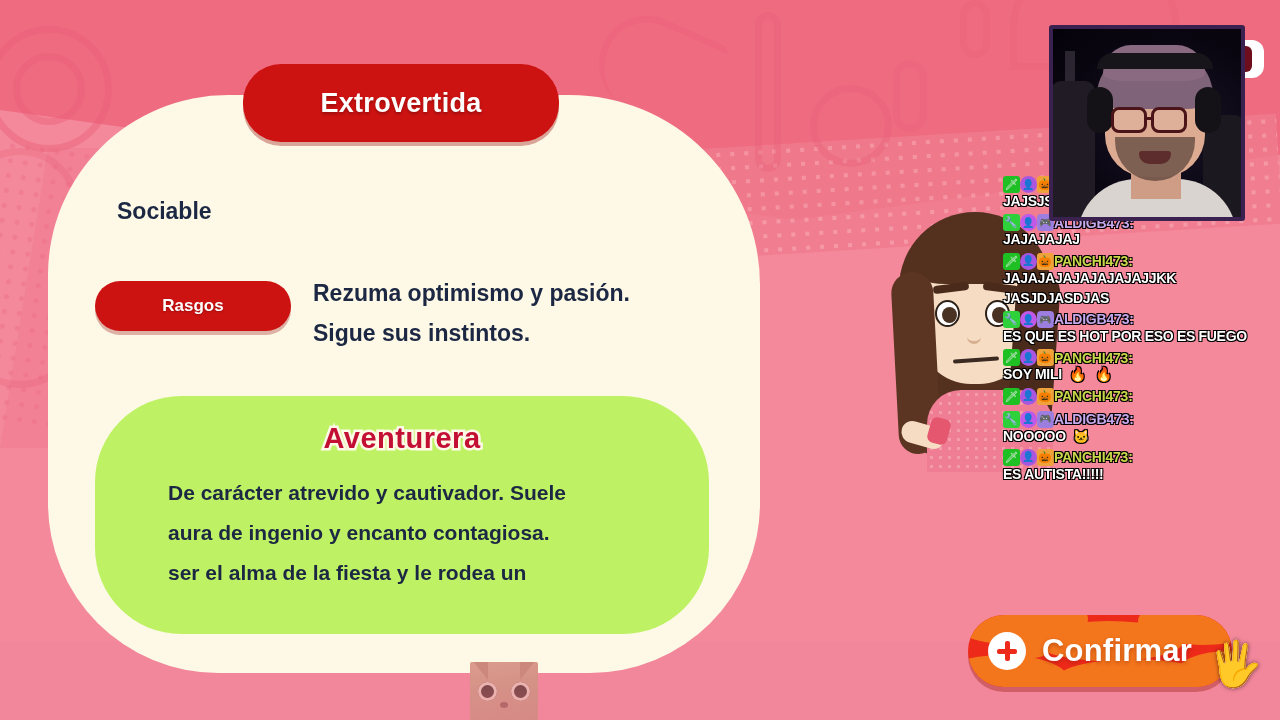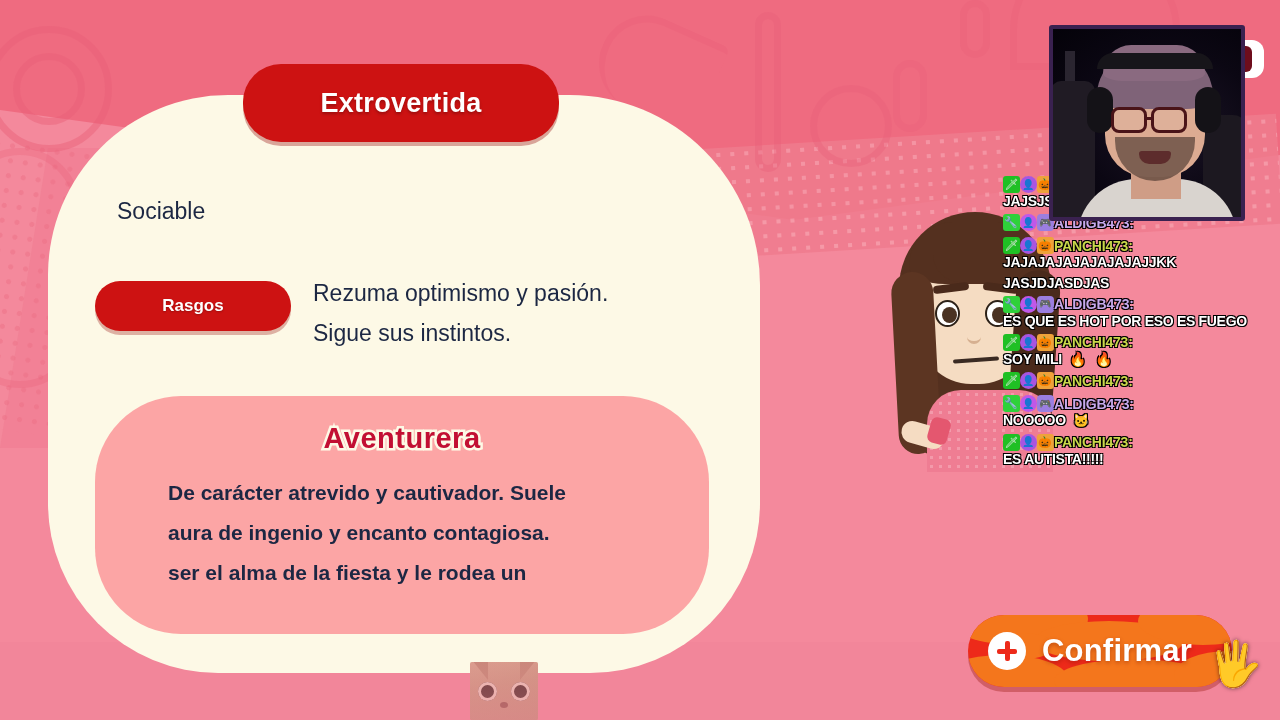--- a/index.html
+++ b/index.html
@@ -85,30 +85,30 @@
   .lbl-pill span {
     color:#fff; font-weight:bold; font-size:17px;
     text-shadow:0 1px 2px rgba(0,0,0,.25);
   }
   #row-impresion { left:95px; top:186px; }
   #row-impresion .lbl-pill { width:196px; height:50px; }
   #row-rasgos   { left:95px; top:281px; }
   #row-rasgos .lbl-pill { width:196px; height:50px; }
 
   .val {
-    color:#1c2743; font-weight:normal; font-size:23px;
+    color:#1c2743; font-weight:bold; font-size:23px;
     margin-left:22px; line-height:40px; white-space:nowrap;
   }
   #row-impresion .val { font-size:23px; line-height:50px; }
   #row-rasgos .val { margin-top:-8px; }
 
   
   #inner-panel {
     position:absolute; left:95px; top:396px; width:614px; height:238px;
-    background:#fca5a5; border-radius:86px;
+    background:#bef264; border-radius:86px;
   }
   #inner-title {
     text-align:center; margin-top:26px;
     font-size:29px; font-weight:bold; color:#c20f33;
     -webkit-text-stroke:5px #fdf9e6;
     paint-order: stroke fill;
     letter-spacing:.5px;
   }
   #inner-body {
     margin:18px 0 0 73px; width:490px;
@@ -376,20 +376,21 @@
       </div>
       <div class="mtext">JAJSJSJA</div>
     </div>
     <div class="msg">
       <div class="msg-head">
         <span class="badge wrench"></span>
         <span class="badge avatar2"></span>
         <span class="badge gamepad"></span>
         <span class="uname" style="color: rgb(198, 168, 236);">ALDIGB473:</span>
       </div>
+      <div class="mtext">JAJAJAJAJ</div>
     </div>
     <div class="msg">
       <div class="msg-head">
         <span class="badge sword"></span>
         <span class="badge avatar"></span>
         <span class="badge pumpkin"></span>
         <span class="uname" style="color: rgb(201, 216, 74);">PANCHI473:</span>
       </div>
       <div class="mtext">JAJAJAJAJAJAJAJAJJKK</div>
     </div>

